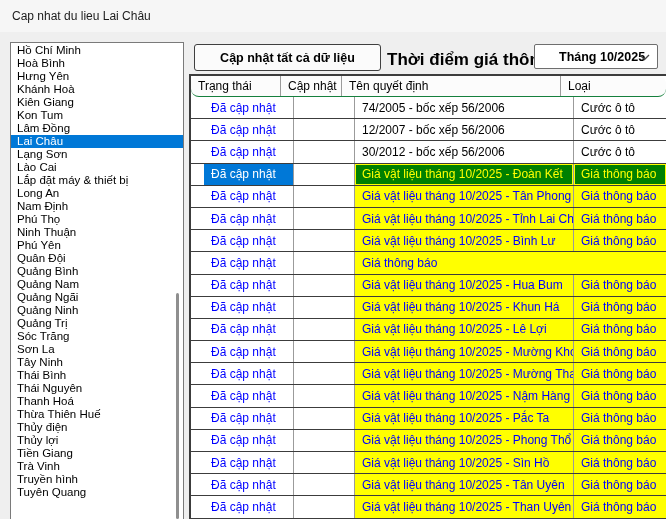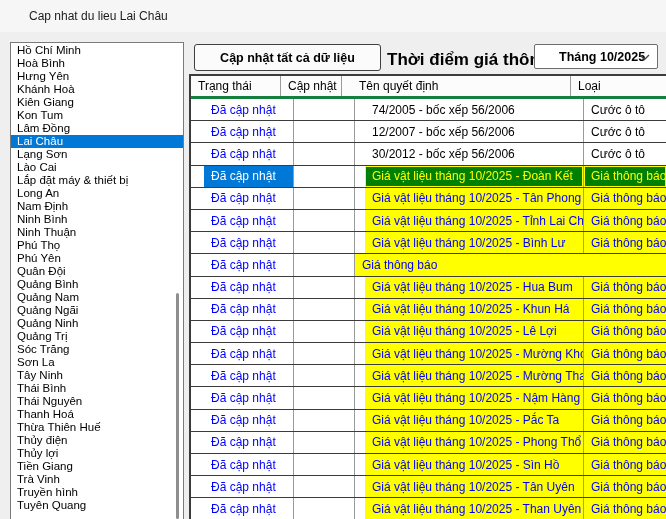--- a/index.html
+++ b/index.html
@@ -11,21 +11,21 @@
   html,body{margin:0;padding:0;}
   body{
     width:666px;height:519px;overflow:hidden;position:relative;
     background:#efefef;
     font-family:"Liberation Sans","DejaVu Sans",sans-serif;
     -webkit-font-smoothing:antialiased;
   }
   .titlebar{
     position:absolute;left:0;top:0;width:666px;height:32px;
     background:#f6f6f6;display:flex;align-items:center;
-    padding-left:29px;box-sizing:border-box;
+    padding-left:12px;box-sizing:border-box;
     font-size:12px;color:#1b1b1b;
   }
   
   .listbox{
     position:absolute;left:10px;top:42px;width:174px;height:500px;
     background:#ffffff;border:1px solid #7a7a7a;box-sizing:border-box;
     overflow:hidden;padding-top:1px;
   }
   .lb-item{
     font-size:11.5px;line-height:13px;padding-left:6px;
@@ -54,30 +54,30 @@
     padding-left:24px;font-weight:bold;font-size:12.5px;color:#000;
     cursor:default;
   }
   .combo .chev{position:absolute;right:7px;top:9px;line-height:0;}
   
   .grid{
     position:absolute;left:189px;top:74px;width:477px;height:445px;
     background:#fff;border-left:2px solid #3c3c3c;border-top:2px solid #3c3c3c;
     box-sizing:border-box;overflow:hidden;
   }
-  .ghead{display:flex;height:20px;border-bottom:3px solid #15803d;background:#fcfcfc;}
+  .ghead{display:flex;height:20px;border-bottom:1px solid #15803d;background:#fcfcfc;border-radius:8px;}
   .grow{display:flex;height:22.2px;border-bottom:1px solid #3c3c3c;box-sizing:border-box;padding-left:13px;}
   .cell{
     display:flex;align-items:center;box-sizing:border-box;
     padding-left:7px;font-size:12px;white-space:nowrap;overflow:hidden;
     border-right:1px solid #9b9b9b;color:#000;
   }
   .c0{width:90px;}
   .c1{width:61px;}
-  .c2{width:219px;margin-left:10px;}
+  .c2{width:219px;}
   .c3{flex:1;border-right:none;}
   .ghead .cell{color:#000;}
   .row-plain .c0{color:var(--link-blue);}
   .row-yellow .c0{color:var(--link-blue);}
   .row-yellow .c2,.row-yellow .c3{background:var(--highlight-yellow);color:var(--link-blue);}
   .row-selected .c0{background:var(--selection-blue);color:#fff;}
   .row-selected .c2,.row-selected .c3{
     background:var(--selected-green);color:var(--highlight-yellow);
     box-shadow:inset 0 0 0 1px var(--highlight-yellow);
   }
@@ -96,23 +96,22 @@
     <div class="lb-item">Khánh Hoà</div>
     <div class="lb-item">Kiên Giang</div>
     <div class="lb-item">Kon Tum</div>
     <div class="lb-item">Lâm Đồng</div>
     <div class="lb-item selected">Lai Châu</div>
     <div class="lb-item">Lạng Sơn</div>
     <div class="lb-item">Lào Cai</div>
     <div class="lb-item">Lắp đặt máy &amp; thiết bị</div>
     <div class="lb-item">Long An</div>
     <div class="lb-item">Nam Định</div>
-    <div class="lb-item">Ninh Bình</div>
+    <div class="lb-item">Phú Thọ</div>
     <div class="lb-item">Ninh Thuận</div>
-    <div class="lb-item">Phú Thọ</div>
     <div class="lb-item">Phú Yên</div>
     <div class="lb-item">Quân Đội</div>
     <div class="lb-item">Quảng Bình</div>
     <div class="lb-item">Quảng Nam</div>
     <div class="lb-item">Quảng Ngãi</div>
     <div class="lb-item">Quảng Ninh</div>
     <div class="lb-item">Quảng Trị</div>
     <div class="lb-item">Sóc Trăng</div>
     <div class="lb-item">Sơn La</div>
     <div class="lb-item">Tây Ninh</div>

